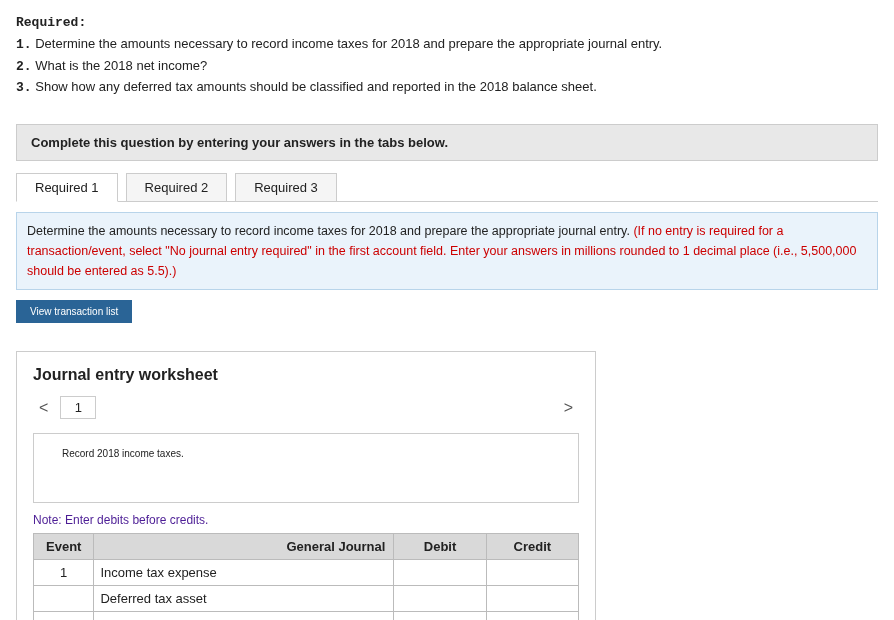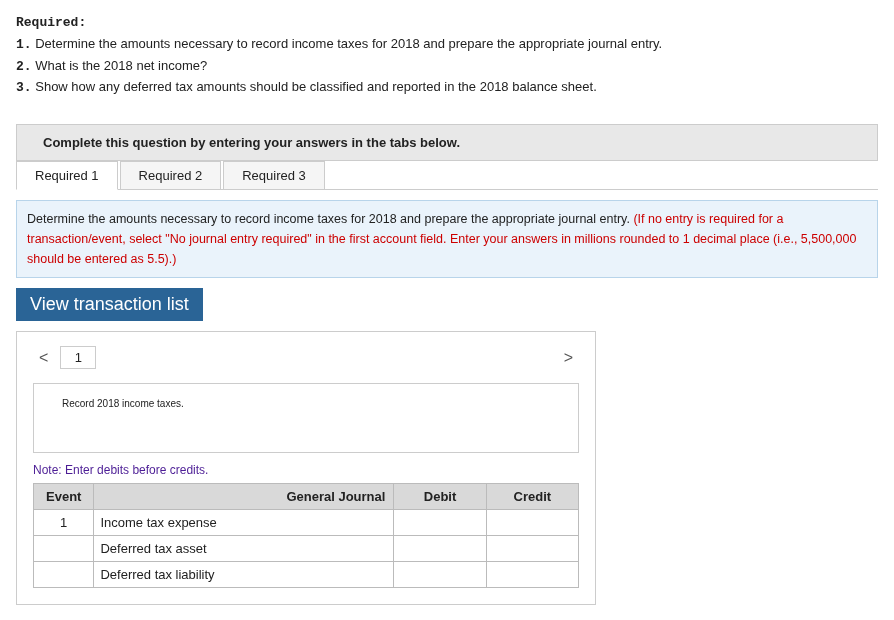--- a/index.html
+++ b/index.html
@@ -17,37 +17,38 @@
     .required-header p {
       line-height: 1.6;
     }
     .required-header p strong {
       font-weight: bold;
       font-family: Liberation Mono, monospace;
     }
     .instruction-box {
       background: #e8e8e8;
       border: 1px solid #ccc;
-      padding: 10px 26px;
+      padding: 10px 14px;
+      margin-bottom: 12px;
       font-weight: bold;
       font-size: 13px;
     }
     .tabs-row {
       display: flex;
       border-bottom: 1px solid #ccc;
       margin-bottom: 10px;
     }
     .tab {
       padding: 6px 18px;
       border: 1px solid #ccc;
       border-bottom: none;
       background: #f5f5f5;
       cursor: pointer;
       font-size: 13px;
-      margin-right: 2px;
+      margin-right: 8px;
     }
     .tab.active {
       background: #fff;
       border-bottom: 1px solid #fff;
       margin-bottom: -1px;
       font-weight: normal;
     }
     .description-box {
       background: #eaf3fb;
       border: 1px solid #b8d4ea;
@@ -58,23 +59,23 @@
       color: #222;
     }
     .description-box .red-text {
       color: #cc0000;
     }
     .view-btn {
       background: #2a6496;
       color: #fff;
       border: none;
       padding: 6px 14px;
-      font-size: 18px;
+      font-size: 10px;
       cursor: pointer;
-      margin-bottom: 10px;
+      margin-bottom: 28px;
     }
     .worksheet-container {
       border: 1px solid #ccc;
       padding: 14px 16px 16px 16px;
       max-width: 580px;
     }
     .worksheet-title {
       font-size: 16px;
       font-weight: bold;
       margin-bottom: 12px;
@@ -187,20 +188,21 @@
   <span class="red-text">(If no entry is required for a transaction/event, select "No journal entry required" in the first account field. Enter your answers in millions rounded to 1 decimal place (i.e., 5,500,000 should be entered as 5.5).)</span>
 </div>
 
 
 <button class="view-btn">
   <span>View transaction list</span>
 </button>
 
 
 <div class="worksheet-container">
+  <div class="worksheet-title">Journal entry worksheet</div>
 
   <div class="nav-row">
     <span class="nav-arrow">&lt;</span>
     <div class="nav-page">1</div>
     <div class="nav-spacer"></div>
     <span class="nav-arrow">&gt;</span>
   </div>
 
   <div class="record-box">
     <span>Record 2018 income taxes.</span>

